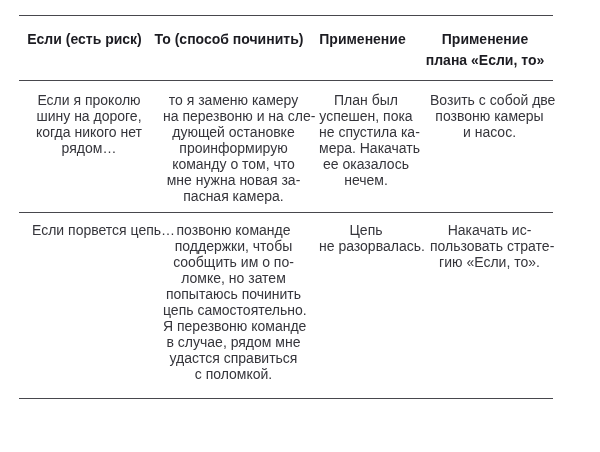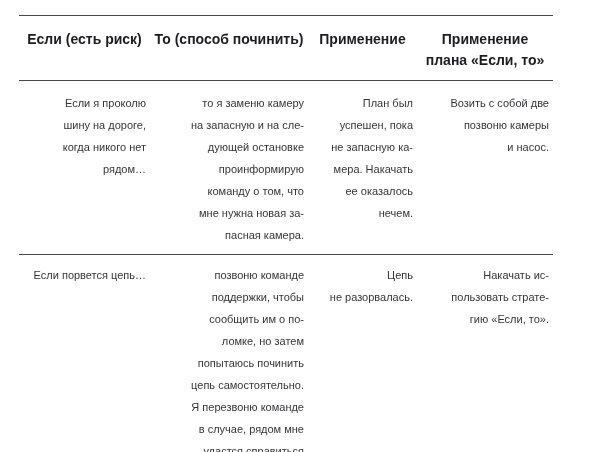--- a/index.html
+++ b/index.html
@@ -31,24 +31,24 @@
     border-top: 1.5px solid var(--line, #47474d);
     border-bottom: 1.5px solid var(--line, #47474d);
     font-size: 14px;
     font-weight: bold;
     line-height: 21px;
     color: var(--head-ink, #1c1c22);
     text-align: center;
     padding: 13px 3px 9px 3px;
   }
   tbody td {
-    font-size: 11px;
-    line-height: 22px;
+    font-size: 14px;
+    line-height: 16px;
     color: var(--body-ink, #35353b);
-    text-align: right;
+    text-align: center;
     padding: 11px 4px 8px 13px;
   }
   tbody td:nth-child(3) { padding-left: 11px; }
   tbody tr.row-1 td { border-bottom: 1.4px solid var(--line, #47474d); }
   tbody tr.row-2 td { border-bottom: 1.5px solid var(--line, #47474d); padding-top: 9px; padding-bottom: 16px; }
   col.c1 { width: 131px; }
   col.c2 { width: 158px; }
   col.c3 { width: 109px; }
   col.c4 { width: 136px; }
 </style>
@@ -72,29 +72,29 @@
 плана «Если, то»</th>
       </tr>
     </thead>
     <tbody>
       <tr class="row-1">
         <td>Если я проколю
 шину на дороге,
 когда никого нет
 рядом…</td>
         <td>то я заменю камеру
-на запасную и на сле-
+на перезвоню и на сле-
 дующей остановке
 проинформирую
 команду о том, что
 мне нужна новая за-
 пасная камера.</td>
         <td>План был
 успешен, пока
-не запасную ка-
+не спустила ка-
 мера. Накачать
 ее оказалось
 нечем.</td>
         <td>Возить с собой две
 позвоню камеры
 и насос.</td>
       </tr>
       <tr class="row-2">
         <td>Если порвется цепь…</td>
         <td>позвоню команде

